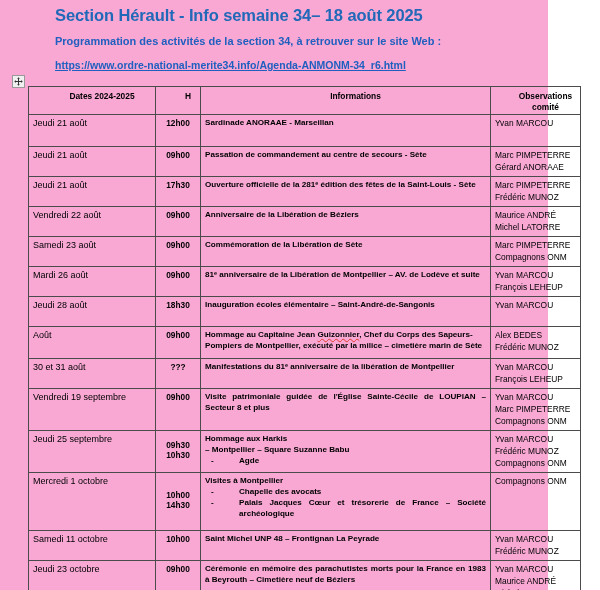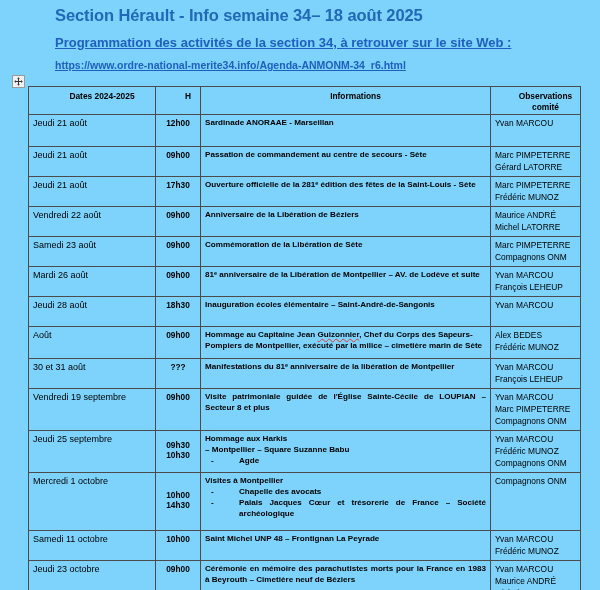--- a/index.html
+++ b/index.html
@@ -10,46 +10,45 @@
   body {
     width: 600px;
     height: 590px;
     font-family: "Liberation Sans", sans-serif;
     color: #000000;
     overflow: hidden;
     position: relative;
   }
   .page {
     position: relative;
-    width: 600px;
+    width: 548px;
     height: 590px;
-    background: #7dd3fc;
+    background: #f9a8d4;
     box-sizing: border-box;
   }
 
   
   .doc-title {
     position: absolute;
     left: 55px;
     top: 6px;
     font-size: 16.5px;
     font-weight: bold;
     color: #2169B8;
     letter-spacing: -0.1px;
     white-space: nowrap;
   }
   .doc-subtitle {
     position: absolute;
     left: 55px;
     top: 35px;
-    font-size: 13px;
+    font-size: 11px;
     font-weight: bold;
     color: #1F5FBF;
     white-space: nowrap;
-    text-decoration: underline;
   }
   .doc-link {
     position: absolute;
     left: 55px;
     top: 59px;
     font-size: 10.5px;
     font-weight: bold;
     color: #1F5FBF;
     text-decoration: underline;
     white-space: nowrap;
@@ -194,21 +193,21 @@
             <td class="obs">
               <span class="obs-line">Yvan MARCOU</span>
             </td>
           </tr>
           <tr style="height: 30px;">
             <td class="date">Jeudi 21 août</td>
             <td class="hour">09h00</td>
             <td class="info">Passation de commandement au centre de secours - Sète</td>
             <td class="obs">
               <span class="obs-line">Marc PIMPETERRE</span>
-              <span class="obs-line">Gérard LATORRE</span>
+              <span class="obs-line">Gérard ANORAAE</span>
             </td>
           </tr>
           <tr style="height: 30px;">
             <td class="date">Jeudi 21 août</td>
             <td class="hour">17h30</td>
             <td class="info just">Ouverture officielle de la 281ᵉ édition des fêtes de la Saint-Louis - Sète</td>
             <td class="obs">
               <span class="obs-line">Marc PIMPETERRE</span>
               <span class="obs-line">Frédéric MUNOZ</span>
             </td>

